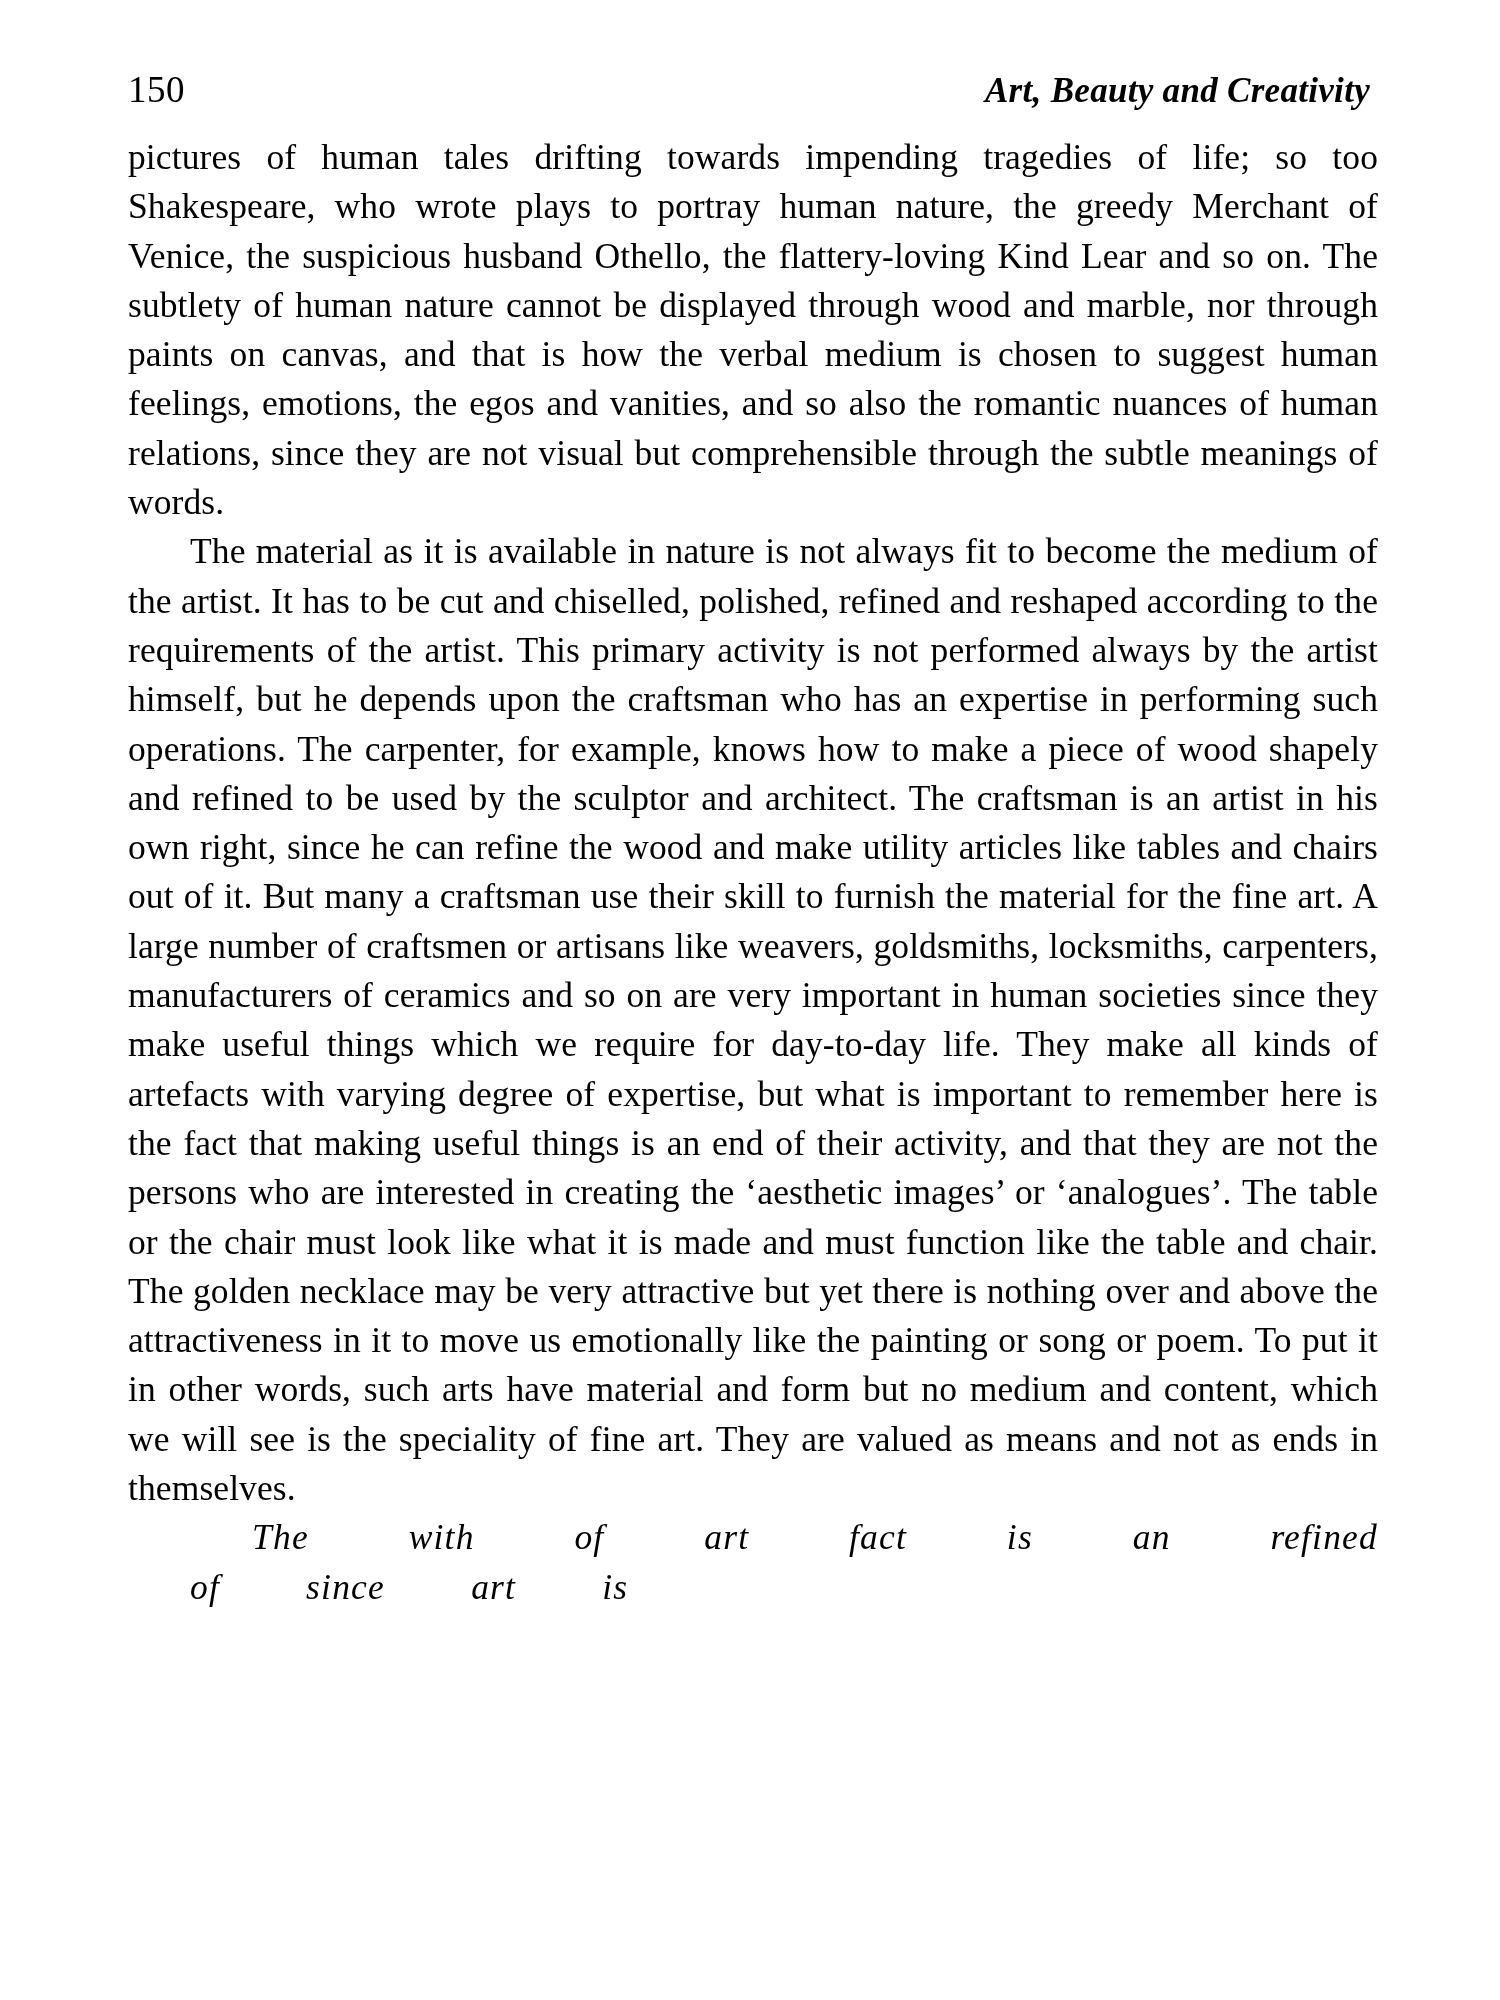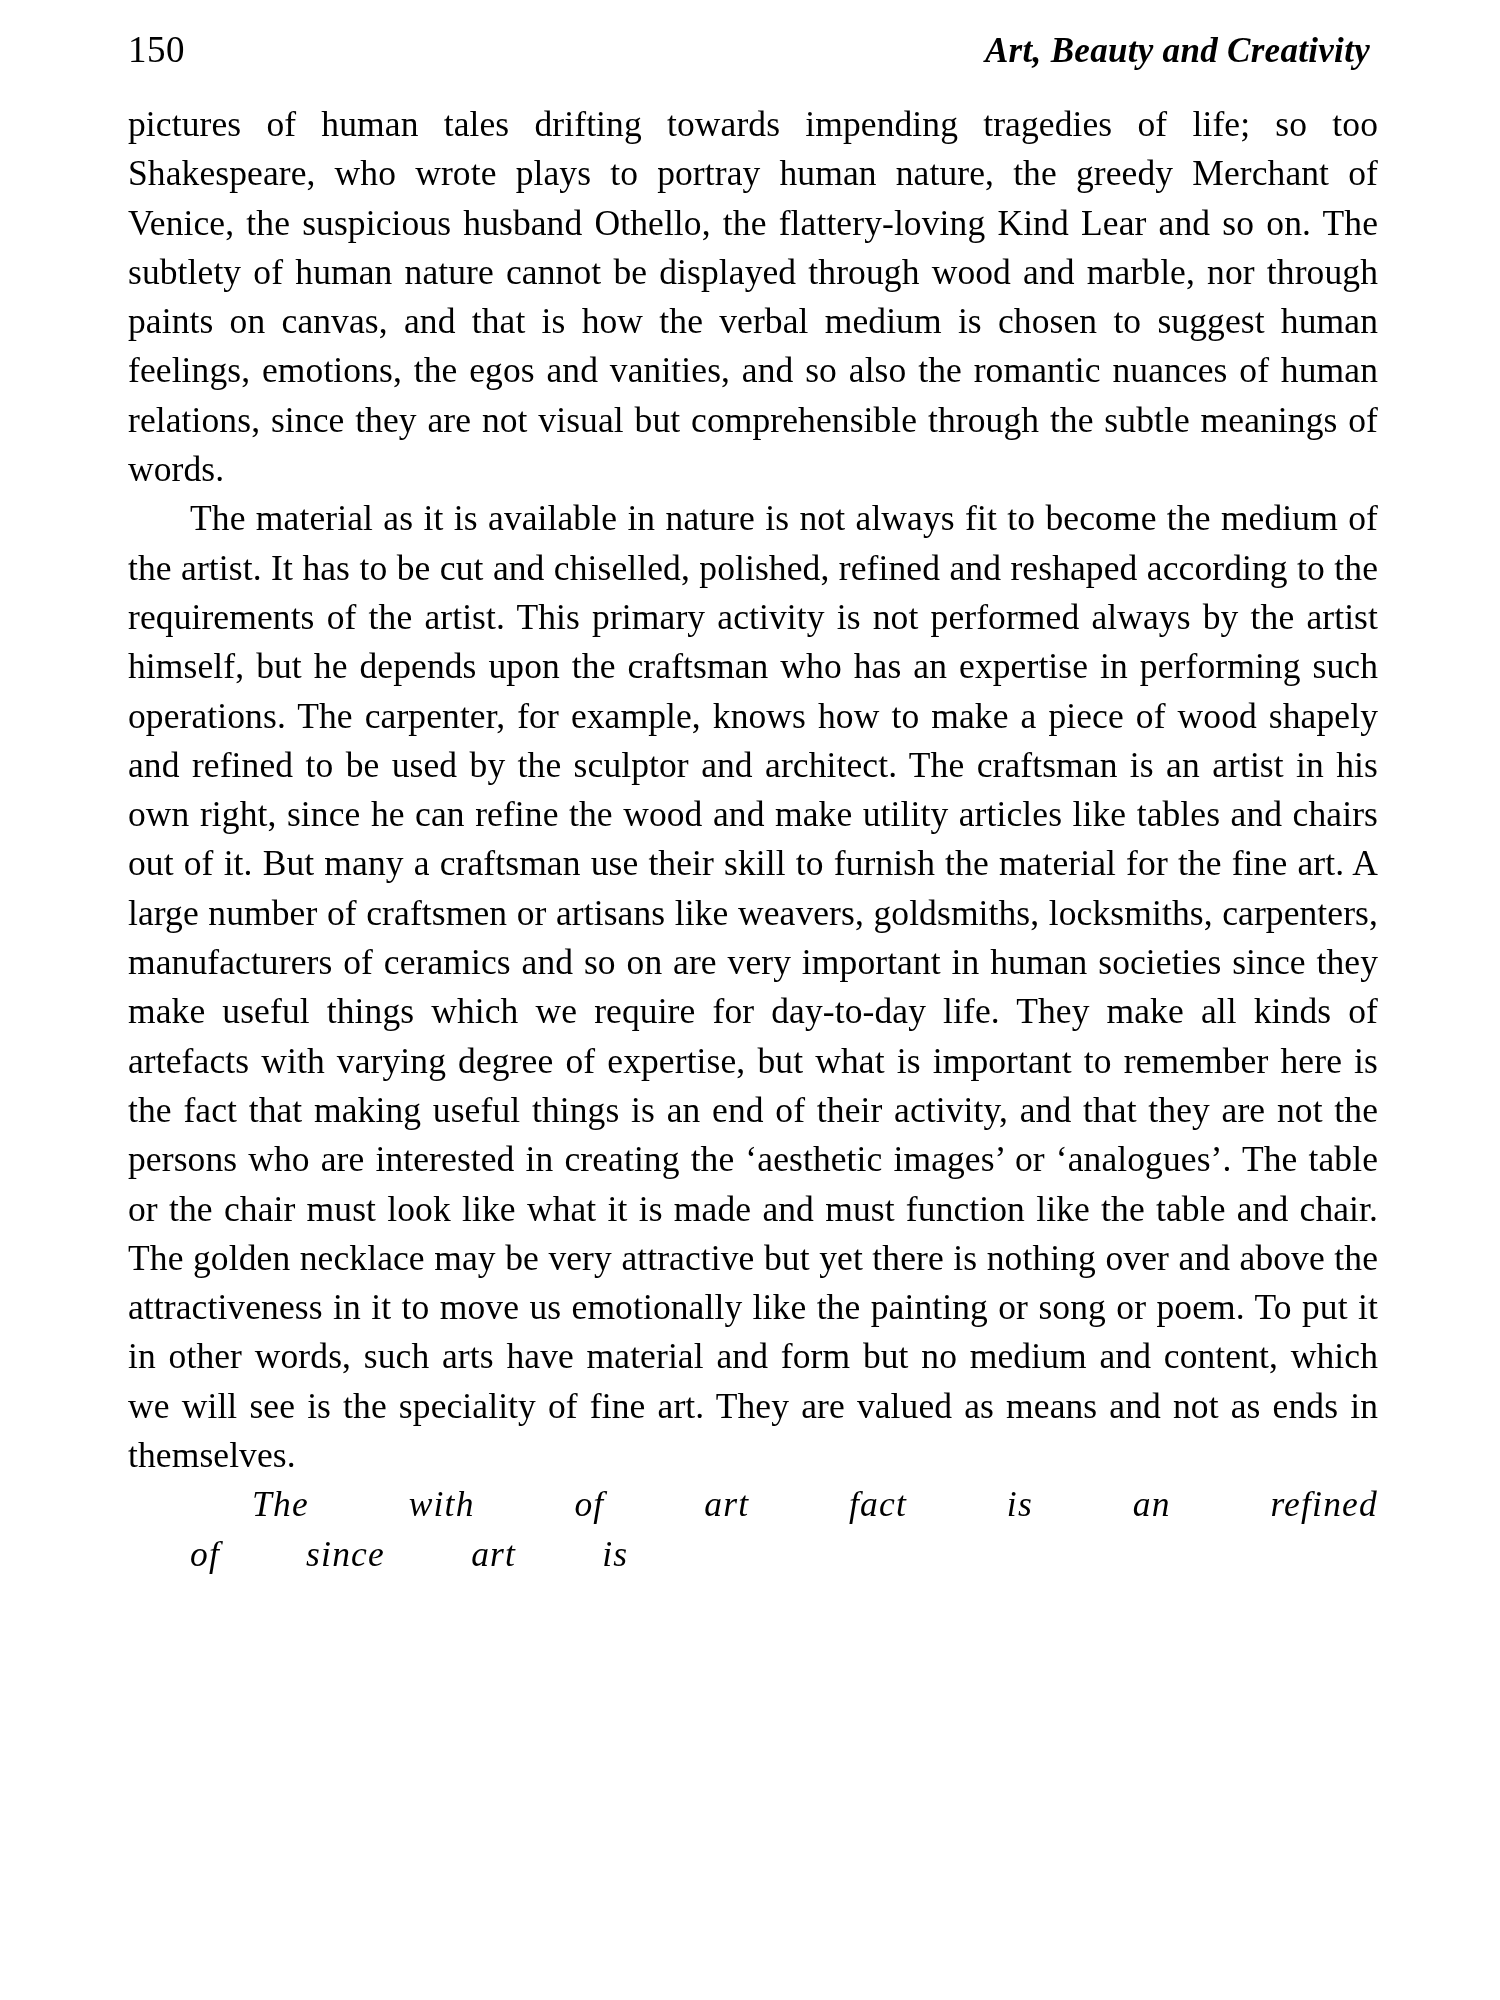--- a/index.html
+++ b/index.html
@@ -13,20 +13,21 @@
     font-family: "Liberation Serif", serif;
     color: #000000;
     overflow: hidden;
   }
   .page {
     position: relative;
     width: 1500px;
     height: 1636px;
     box-sizing: border-box;
     padding: 0;
+    margin-top: 40px;
   }
   .header {
     position: absolute;
     top: 28px;
     left: 128px;
     right: 130px;
     height: 54px;
     display: flex;
     align-items: baseline;
     justify-content: space-between;
@@ -39,21 +40,21 @@
   .running-title {
     font-family: "Liberation Serif", serif;
     font-style: italic;
     font-size: 35px;
     letter-spacing: 0.3px;
     white-space: nowrap;
     font-weight: bold;
   }
   .body-block {
     position: absolute;
-    top: 100px;
+    top: 93px;
     left: 128px;
     width: 1250px;
   }
   p.para {
     margin: 0 0 0 0;
     font-size: 35.5px;
     line-height: 49.3px;
     text-align: justify;
     text-justify: inter-word;
     letter-spacing: 0.1px;

